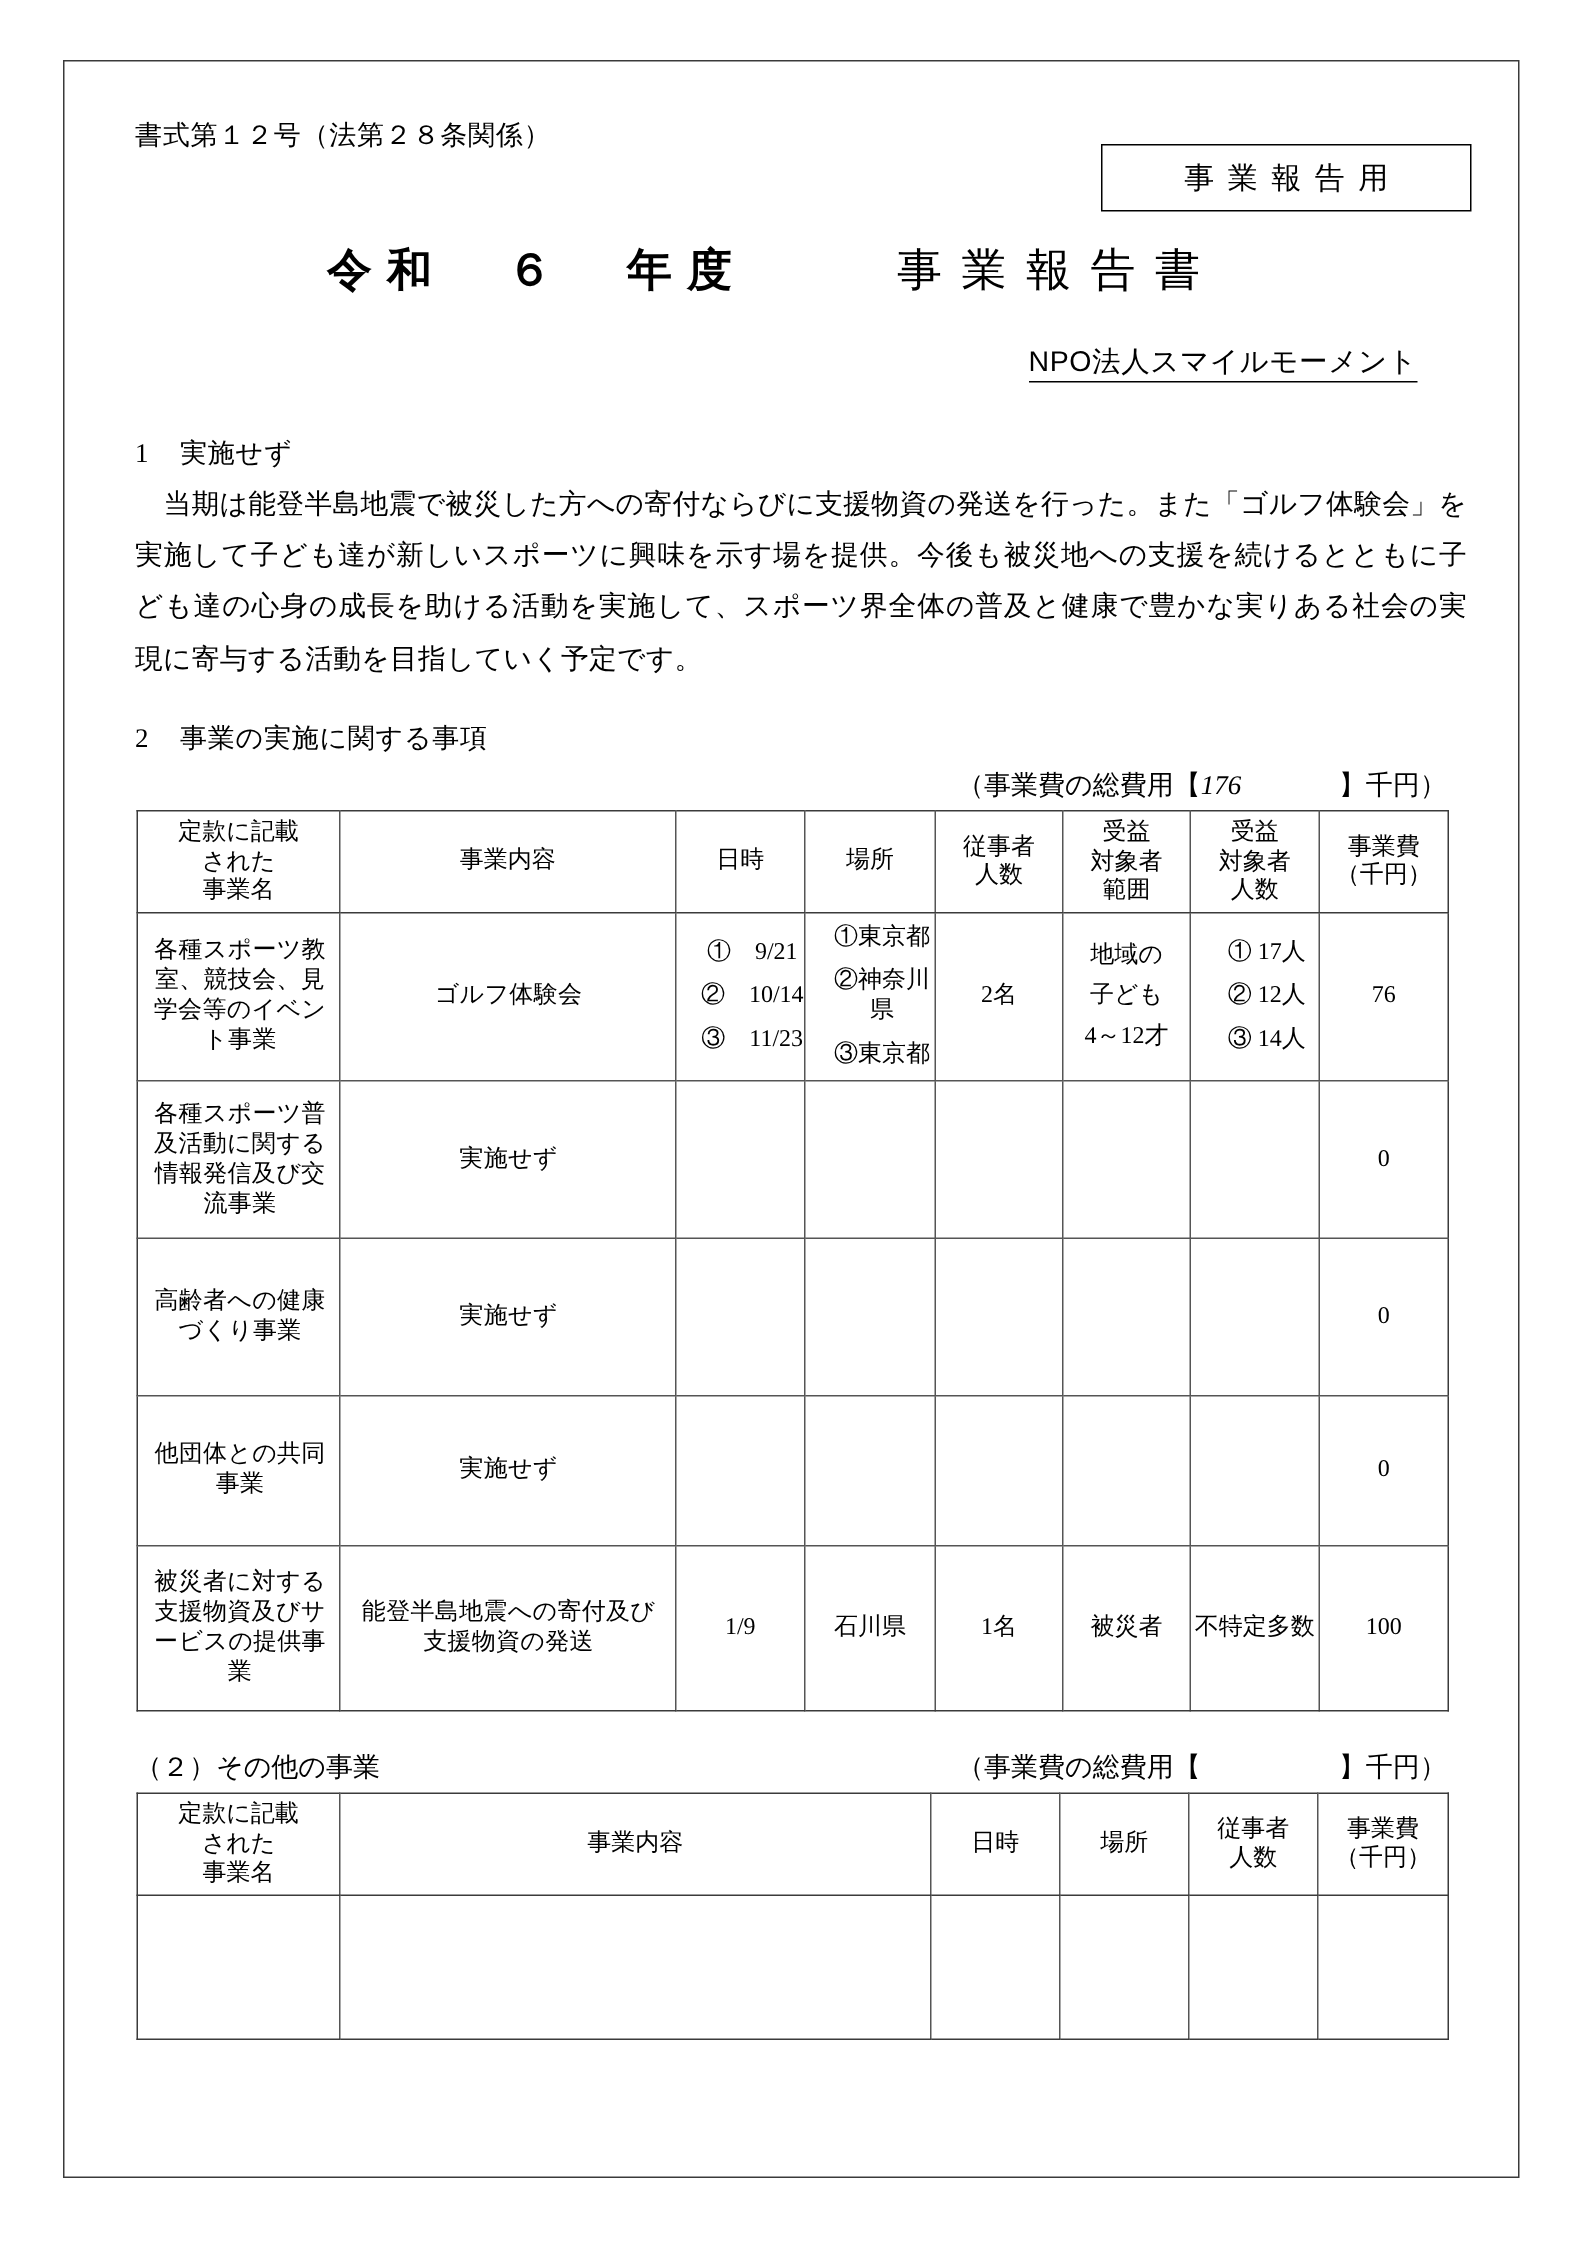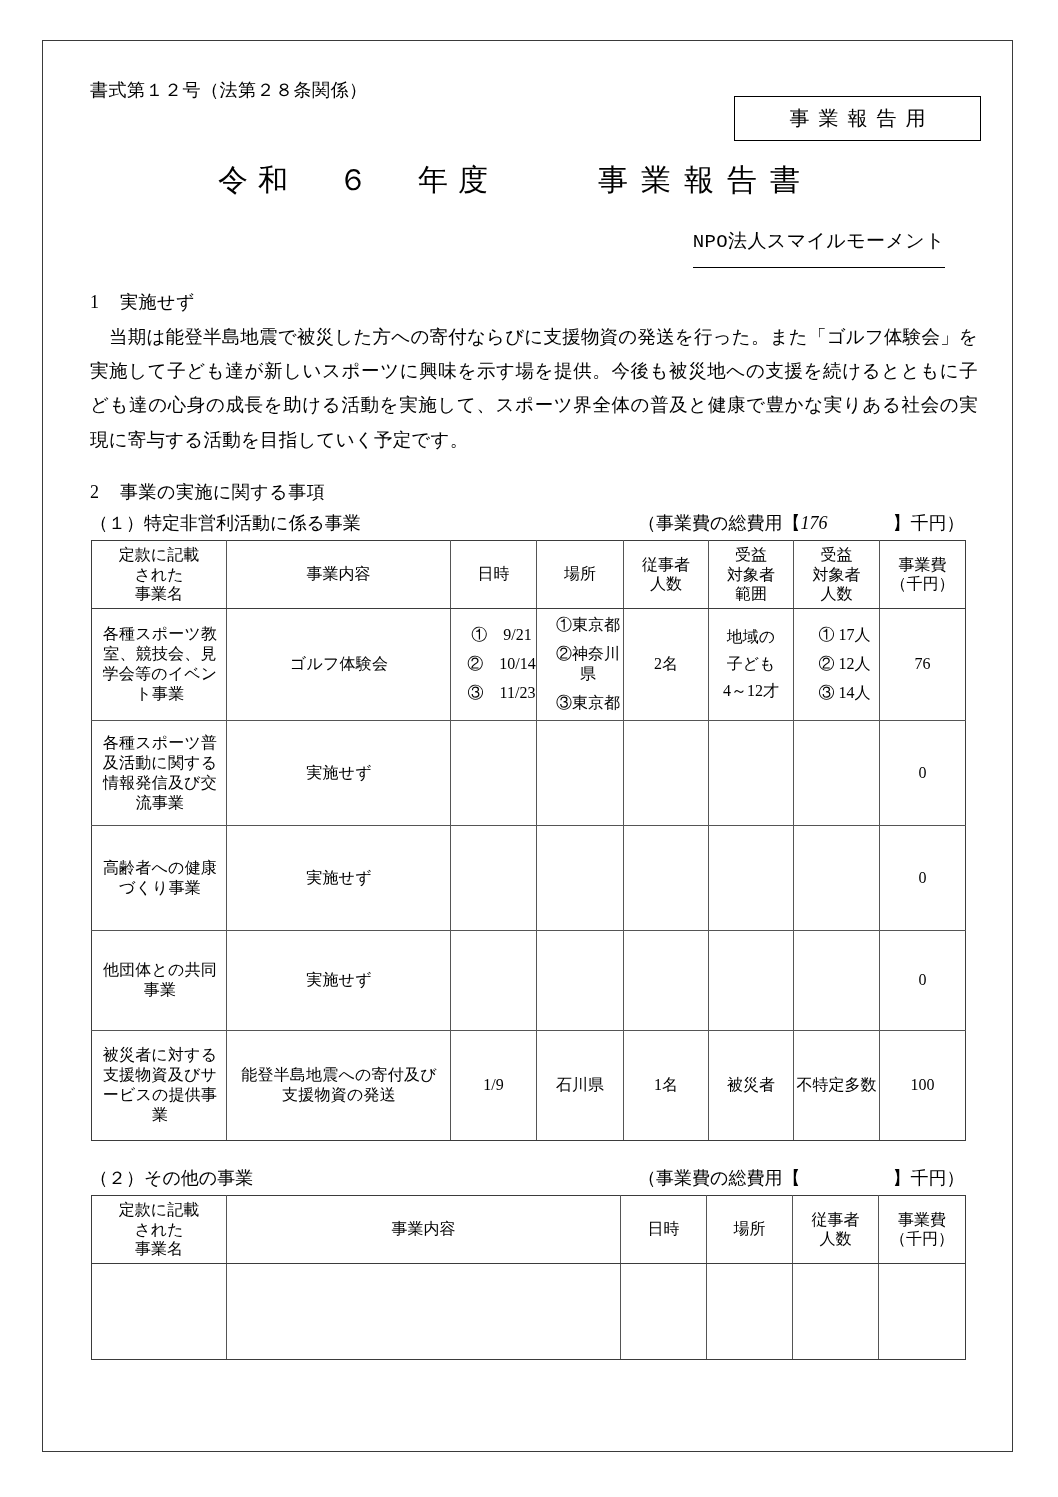--- a/index.html
+++ b/index.html
@@ -52,40 +52,41 @@
     width: 890px;
     font-size: 30px;
     font-weight: normal;
     letter-spacing: 1px;
     white-space: nowrap;
   }
   .doc-title .t-left {
     display: inline-block;
     margin-left: 128px;
     letter-spacing: 10px;
+    font-weight: bold;
   }
   .doc-title .t-right {
     display: inline-block;
     margin-left: 100px;
     letter-spacing: 13px;
   }
   .org-name {
     position: absolute;
     left: 0;
     top: 228px;
     width: 980px;
     text-align: right;
     padding-right: 35px;
     box-sizing: border-box;
     font-size: 19px;
   }
   .org-name span {
     border-bottom: 1.4px solid #000;
-    padding-bottom: 14px;
-    font-family: Liberation Mono, monospace;
+    padding-bottom: 2px;
+    font-family: Liberation Sans, sans-serif;
     letter-spacing: 0.4px;
   }
 
   
   .sec-head {
     position: absolute;
     font-size: 18px;
     letter-spacing: 0.5px;
     white-space: nowrap;
   }
@@ -193,21 +194,20 @@
     <span class="num">1</span><span>実施せず</span>
   </div>
 
   <div class="body-para">当期は能登半島地震で被災した方への寄付ならびに支援物資の発送を行った。また「ゴルフ体験会」を実施して子ども達が新しいスポーツに興味を示す場を提供。今後も被災地への支援を続けるとともに子ども達の心身の成長を助ける活動を実施して、スポーツ界全体の普及と健康で豊かな実りある社会の実現に寄与する活動を目指していく予定です。</div>
 
   <div class="sec-head" style="left:90px; top:480px;">
     <span class="num">2</span><span>事業の実施に関する事項</span>
   </div>
 
   <div class="subsec-row" style="left:90px; top:511px;">
-    <span class="label">（１）特定非営利活動に係る事業</span>
     <span class="total"><span>（事業費の総費用【</span><span class="amt">176</span><span>】千円）</span></span>
   </div>
 
   <table class="rep" id="table1" style="left:91px; top:540px; width:874px;">
     <colgroup>
       <col style="width:135px">
         <col style="width:224px">
         <col style="width:86px">
       <col style="width:87px">
         <col style="width:85px">

